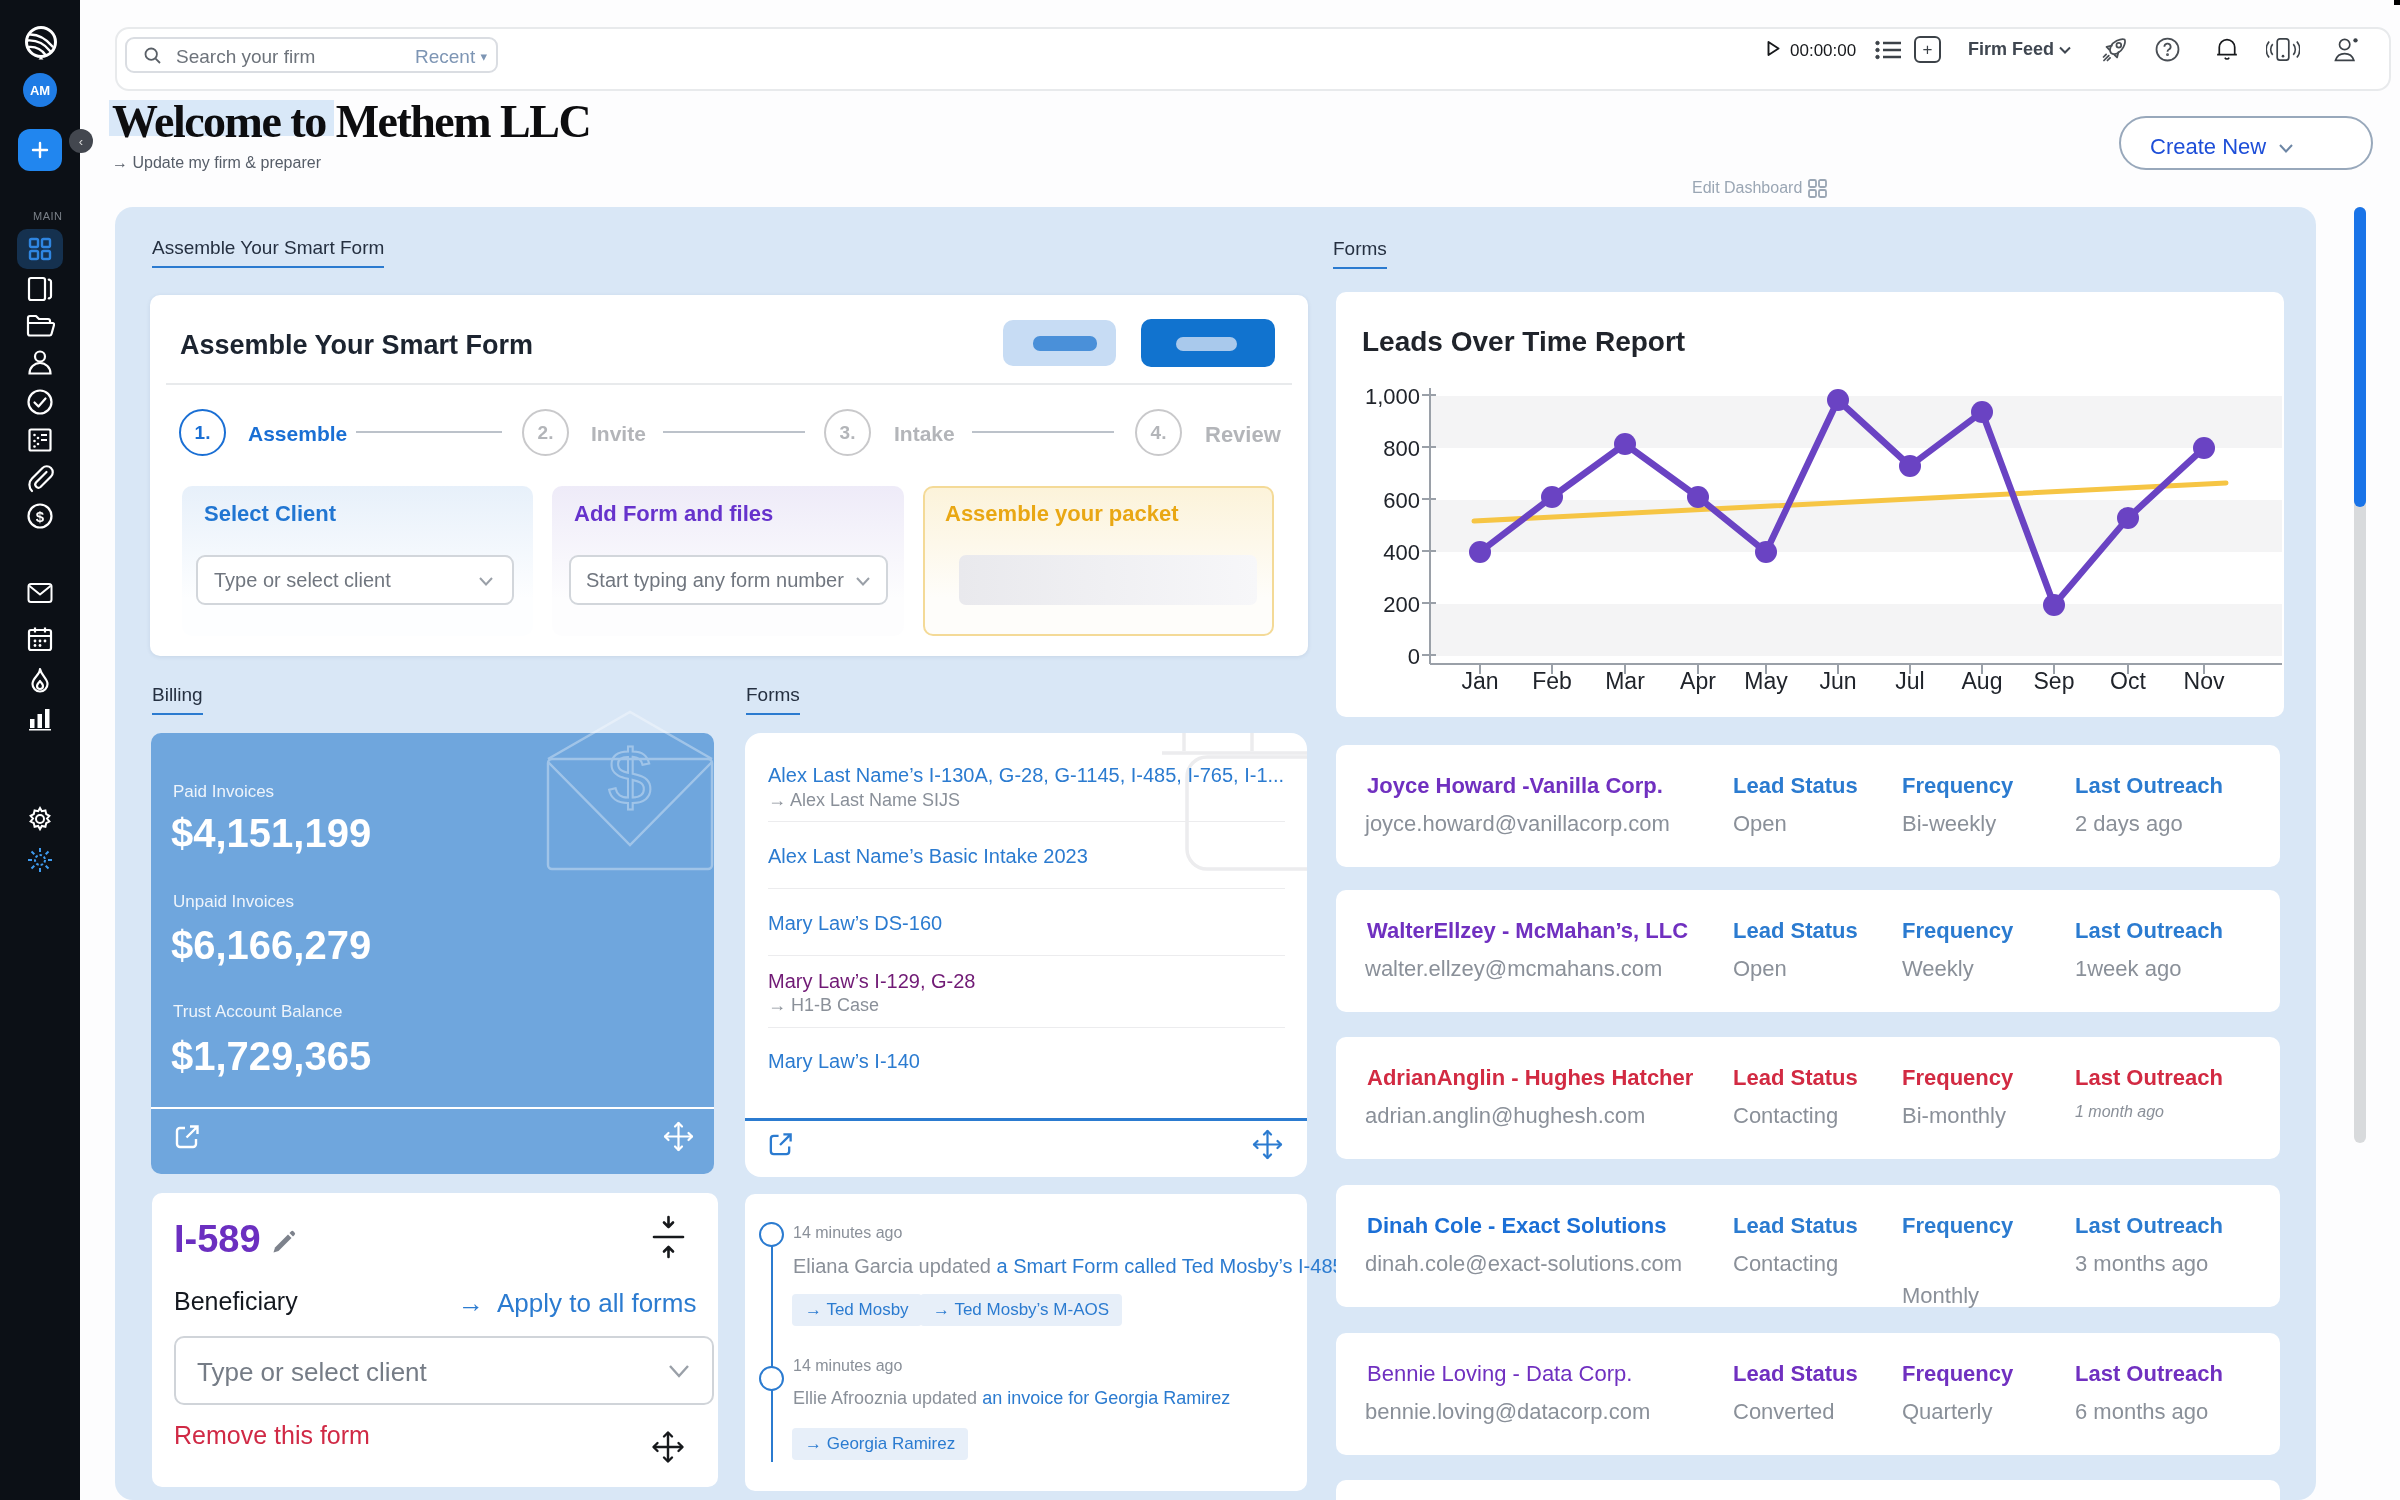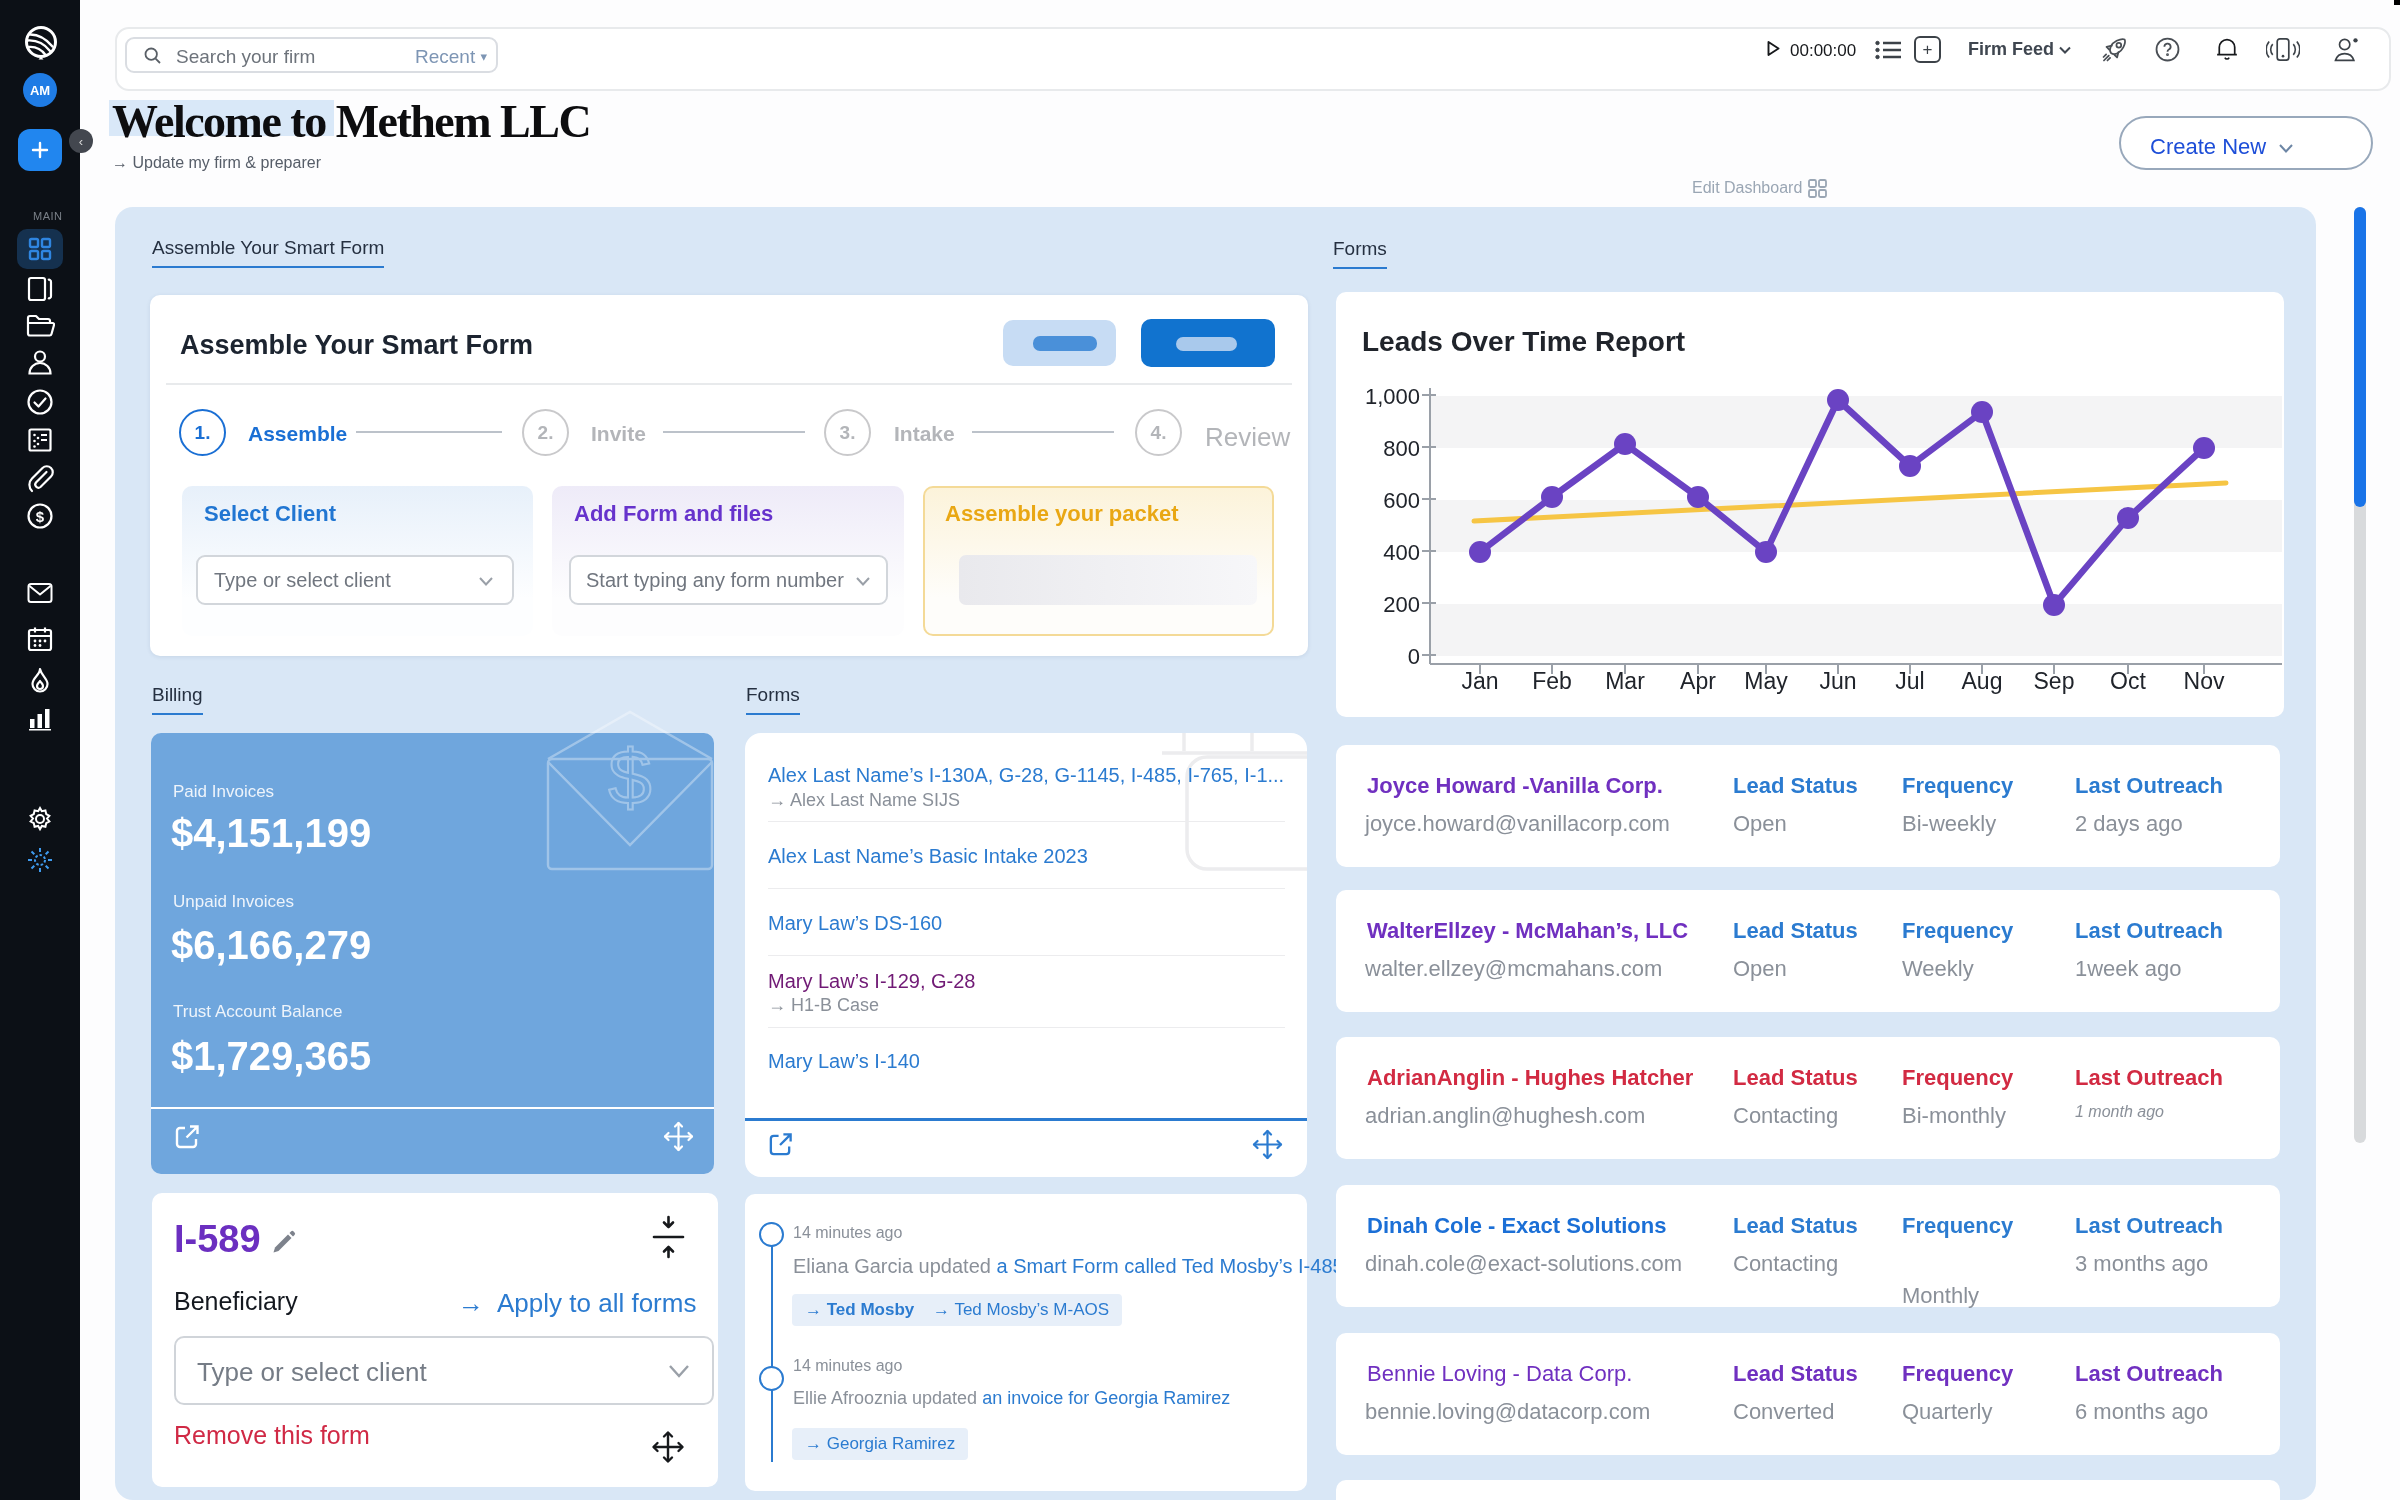--- a/index.html
+++ b/index.html
@@ -219,21 +219,21 @@
 <div class="abs" style="left:179px;top:409px;width:47px;height:47px;border:2.5px solid #1a6fd4;border-radius:50%;display:flex;align-items:center;justify-content:center;font-size:19px;font-weight:bold;color:#1a6fd4;">1.</div>
 <div class="abs" style="left:248px;top:422px;font-size:21px;font-weight:bold;color:#1a6fd4;">Assemble</div>
 <div class="abs" style="left:356px;top:431px;width:146px;height:2px;background:#bcc2ca;"></div>
 <div class="abs" style="left:522px;top:409px;width:47px;height:47px;border:2.5px solid #c9c9cb;border-radius:50%;display:flex;align-items:center;justify-content:center;font-size:19px;font-weight:bold;color:#b3b5b9;">2.</div>
 <div class="abs" style="left:591px;top:422px;font-size:21px;font-weight:bold;color:#b3b5b9;">Invite</div>
 <div class="abs" style="left:663px;top:431px;width:142px;height:2px;background:#bcc2ca;"></div>
 <div class="abs" style="left:824px;top:409px;width:47px;height:47px;border:2.5px solid #c9c9cb;border-radius:50%;display:flex;align-items:center;justify-content:center;font-size:19px;font-weight:bold;color:#b3b5b9;">3.</div>
 <div class="abs" style="left:894px;top:422px;font-size:21px;font-weight:bold;color:#b3b5b9;">Intake</div>
 <div class="abs" style="left:972px;top:431px;width:142px;height:2px;background:#bcc2ca;"></div>
 <div class="abs" style="left:1135px;top:409px;width:47px;height:47px;border:2.5px solid #c9c9cb;border-radius:50%;display:flex;align-items:center;justify-content:center;font-size:19px;font-weight:bold;color:#b3b5b9;">4.</div>
-<div class="abs" style="left:1205px;top:422px;font-size:26px;font-weight:normal;color:#b3b5b9;">Review</div>
+<div class="abs" style="left:1205px;top:422px;font-size:22px;font-weight:bold;color:#b3b5b9;">Review</div>
 
 <div class="abs" style="left:182px;top:486px;width:351px;height:150px;border-radius:10px;background:linear-gradient(180deg,#e7f0fa 0%,#fdfeff 75%);"></div>
 <div class="abs" style="left:204px;top:501px;font-size:22px;font-weight:bold;color:#2176d2;">Select Client</div>
 <div class="abs" style="left:196px;top:555px;width:318px;height:50px;border:2px solid #d2d6db;border-radius:9px;background:#fff;"></div>
 <div class="abs" style="left:214px;top:569px;font-size:20px;color:#70767f;">Type or select client</div>
 <div class="abs" style="left:478px;top:573px;width:16px;height:16px;"><svg width="16" height="16" viewBox="0 0 16 16" fill="none" stroke="#9aa0a8" stroke-width="2">
       <path d="M2 5 L8 11.5 L14 5"></path>
     </svg></div>
 
 <div class="abs" style="left:552px;top:486px;width:352px;height:150px;border-radius:10px;background:linear-gradient(180deg,#eeebf8 0%,#fdfdfe 75%);"></div>
@@ -339,21 +339,21 @@
         <path d="M16 9.5 L20 5.5 L24 9.5 M16 30.5 L20 34.5 L24 30.5 M9.5 16 L5.5 20 L9.5 24 M30.5 16 L34.5 20 L30.5 24"></path>
       </svg>
   </div>
 </div>
 
 <div class="abs" style="left:745px;top:1194px;width:562px;height:297px;background:#fff;border-radius:10px;">
   <div style="position:absolute;left:25.5px;top:40px;width:2.5px;height:228px;background:#2b7bd0;"></div>
   <div style="position:absolute;left:14px;top:28px;width:25px;height:25px;border:2.6px solid #2b7bd0;border-radius:50%;background:#fff;"></div>
   <div style="position:absolute;left:48px;top:30px;font-size:16px;color:#8a9099;">14 minutes ago</div>
   <div style="position:absolute;left:48px;top:61px;font-size:20px;color:#8a9099;white-space:nowrap;">Eliana Garcia updated <span style="color:#2b7bd0;">a Smart Form called Ted Mosby’s I-485</span></div>
-  <div style="position:absolute;left:47px;top:100px;height:32px;background:#e7eff9;border-radius:4px;display:flex;align-items:center;padding:0 13px;font-size:17px;color:#2b7bd0;font-weight:bold;">→ Ted Mosby</div>
+  <div style="position:absolute;left:47px;top:100px;height:32px;background:#e7eff9;border-radius:4px;display:flex;align-items:center;padding:0 13px;font-size:17px;color:#2b7bd0;">→ Ted Mosby</div>
   <div style="position:absolute;left:175px;top:100px;height:32px;background:#e7eff9;border-radius:4px;display:flex;align-items:center;padding:0 13px;font-size:17px;color:#2b7bd0;">→ Ted Mosby’s M-AOS</div>
   <div style="position:absolute;left:14px;top:172px;width:25px;height:25px;border:2.6px solid #2b7bd0;border-radius:50%;background:#fff;"></div>
   <div style="position:absolute;left:48px;top:163px;font-size:16px;color:#8a9099;">14 minutes ago</div>
   <div style="position:absolute;left:48px;top:194px;font-size:18px;color:#8a9099;white-space:nowrap;">Ellie Afrooznia updated <span style="color:#2b7bd0;">an invoice for Georgia Ramirez</span></div>
   <div style="position:absolute;left:47px;top:234px;height:32px;background:#e7eff9;border-radius:4px;display:flex;align-items:center;padding:0 13px;font-size:17px;color:#2b7bd0;">→ Georgia Ramirez</div>
 </div>
 
 <div class="abs" style="left:1336px;top:292px;width:948px;height:425px;background:#fff;border-radius:10px;"></div>
 <div class="abs" style="left:1362px;top:326px;font-size:28px;font-weight:bold;color:#20242b;">Leads Over Time Report</div>
 <svg class="abs" style="left:1336px;top:292px;" width="948" height="425" viewBox="0 0 948 425" fill="none">

